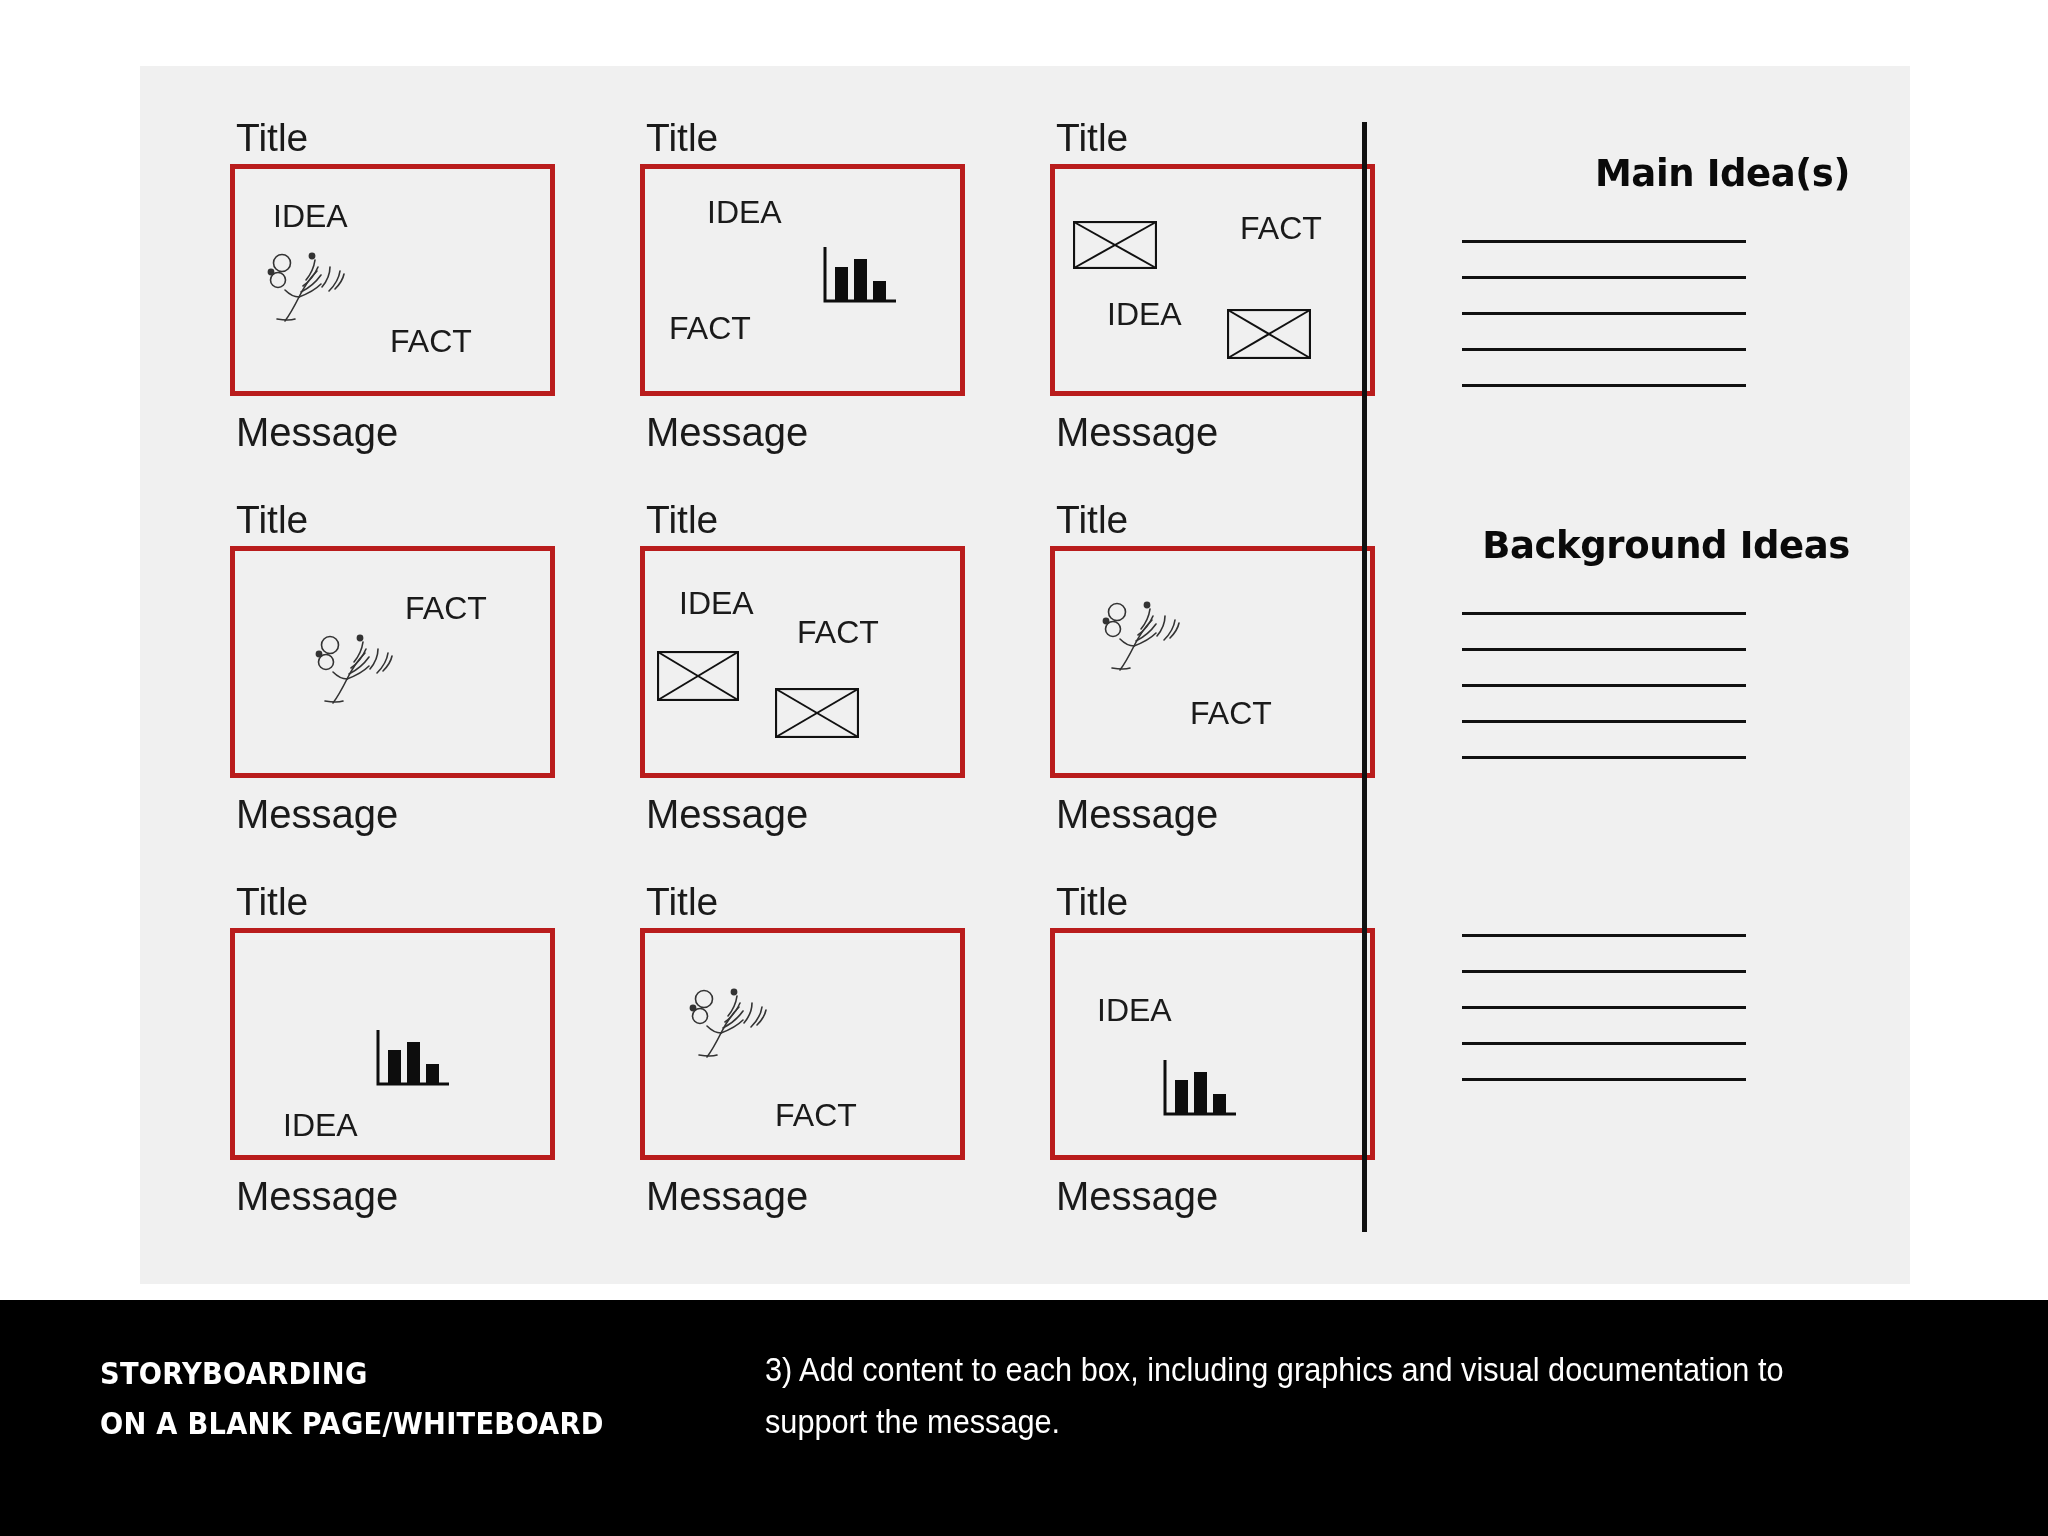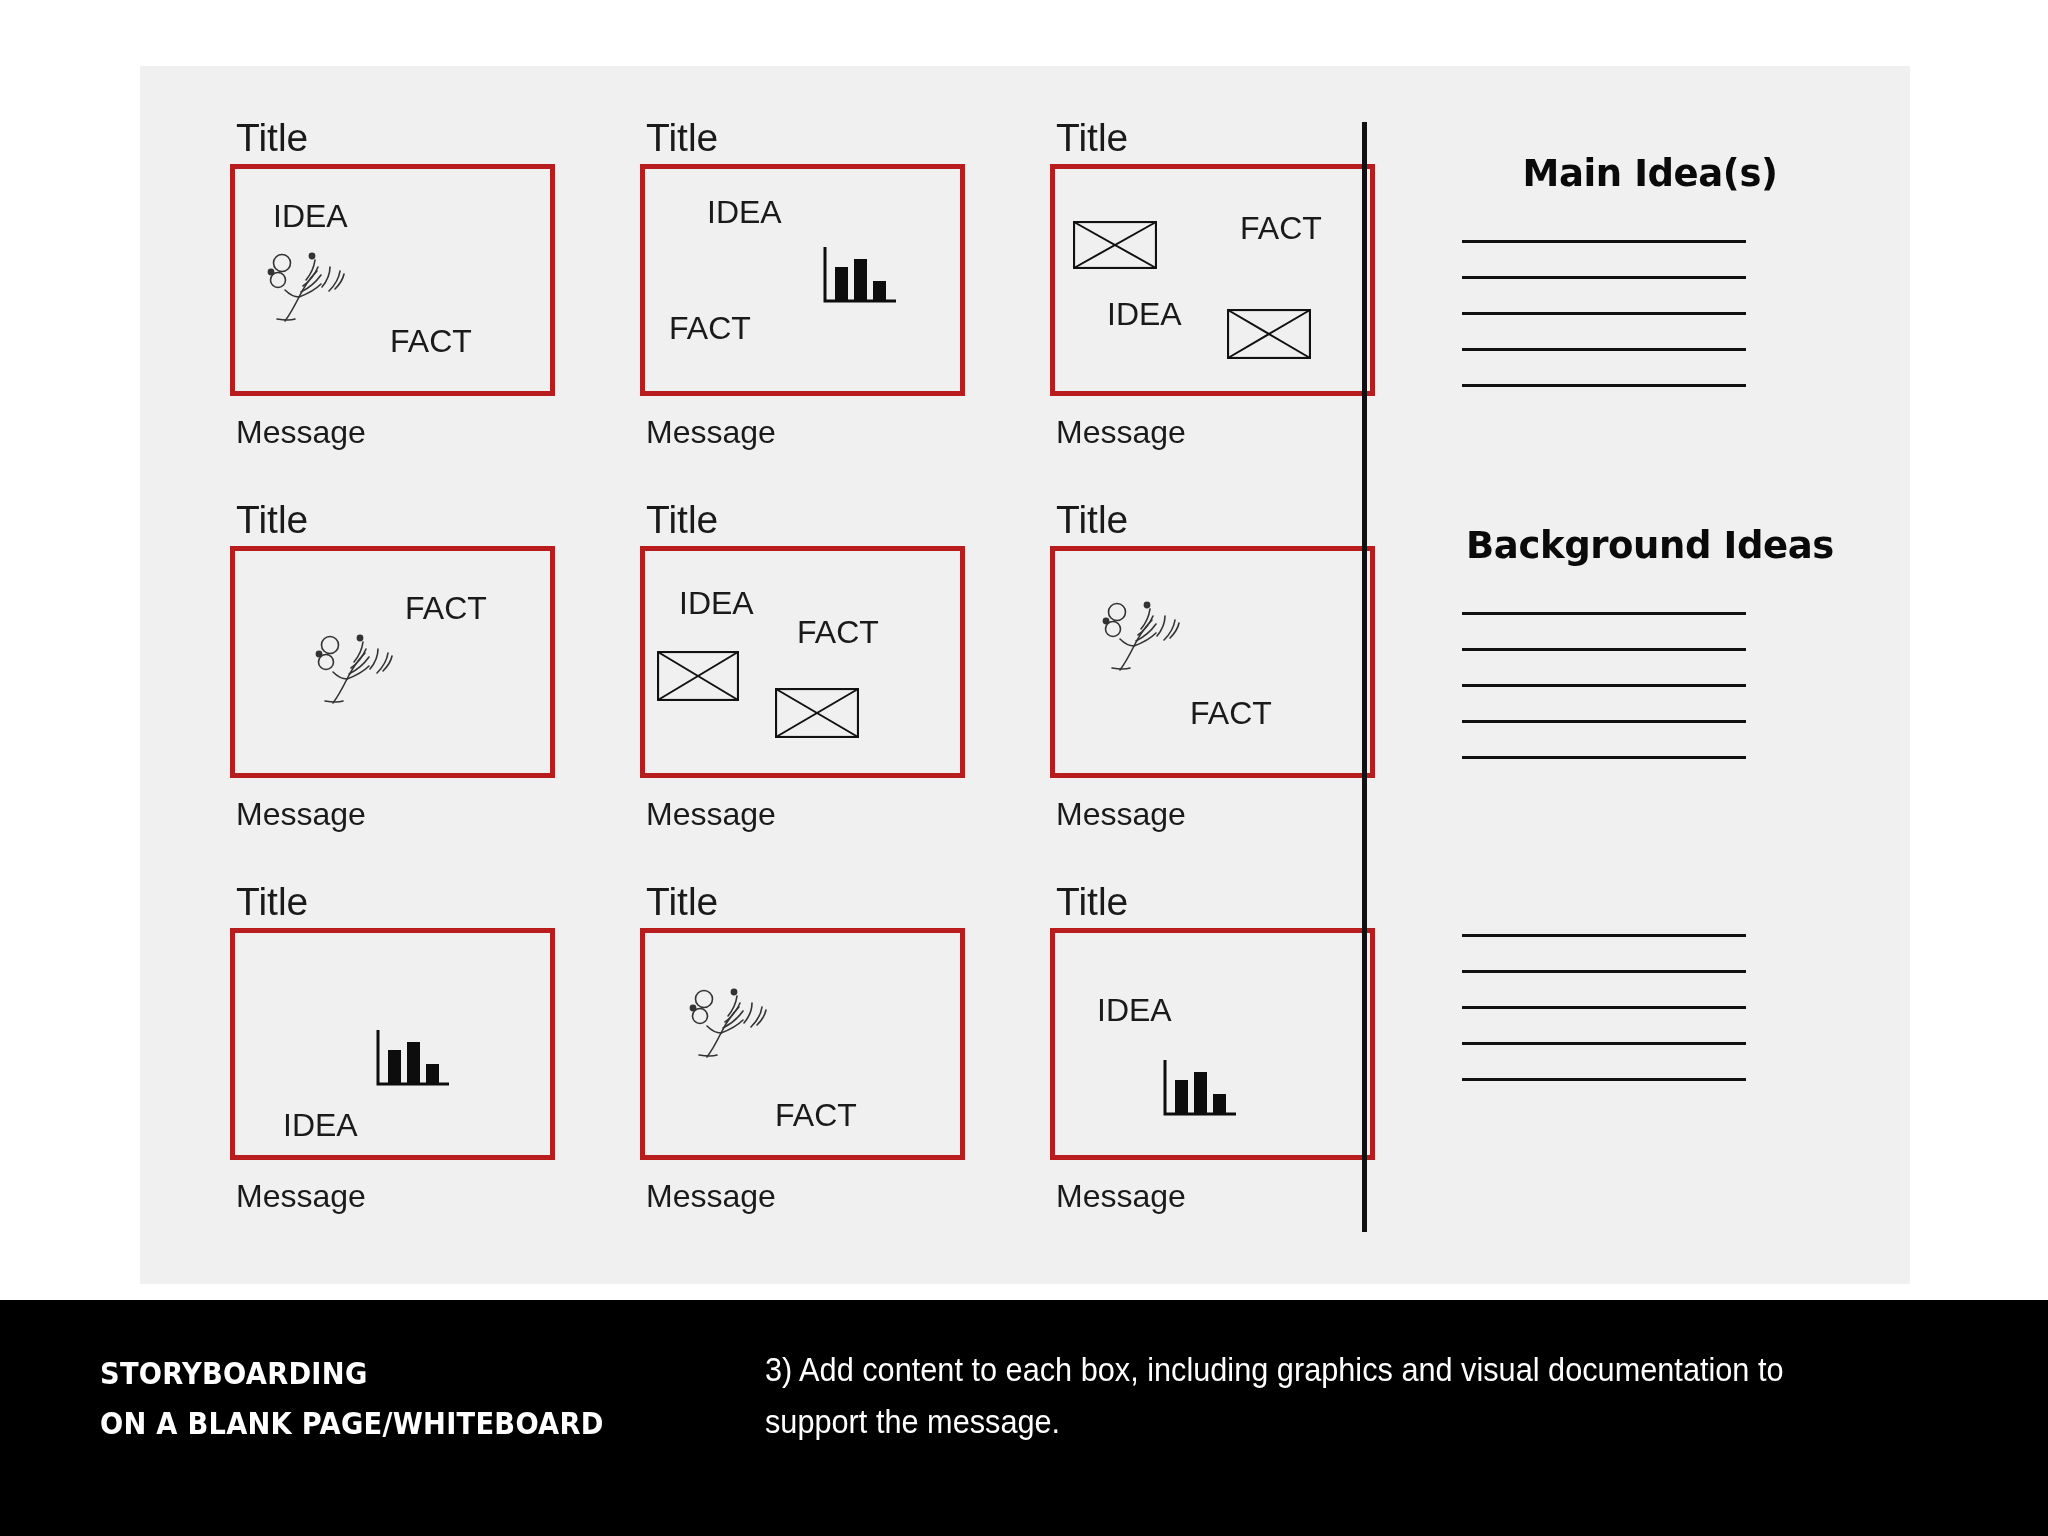--- a/index.html
+++ b/index.html
@@ -43,21 +43,21 @@
     padding-left: 6px;
     margin-bottom: 4px;
   }
   .cell-frame {
     position: relative;
     width: 325px; height: 232px;
     border: 5px solid #b91c1c;
     background: #f0f0f0;
   }
   .cell-message {
-    font-size: 32px;
+    font-size: 40px;
     line-height: 44px;
     color: #1a1a1a;
     padding-left: 6px;
     margin-top: 14px;
   }
 
   
   .tok {
     position: absolute;
     font-size: 32px;
@@ -90,21 +90,21 @@
 
   .note-heading {
     font-family: "DejaVu Sans", sans-serif;
     font-weight: 700;
     font-size: 37px;
     line-height: 48px;
     color: #0a0a0a;
     letter-spacing: -0.4px;
     white-space: pre-line;
   }
-  .note-heading.centered { text-align: center; }
+  .note-heading.centered { text-align: right; }
   .rules { margin-top: 42px; padding-left: 12px; }
   .rule {
     width: 284px;
     height: 0;
     border-top: 3px solid #111111;
     margin-bottom: 33px;
   }
 
   
   .banner {

